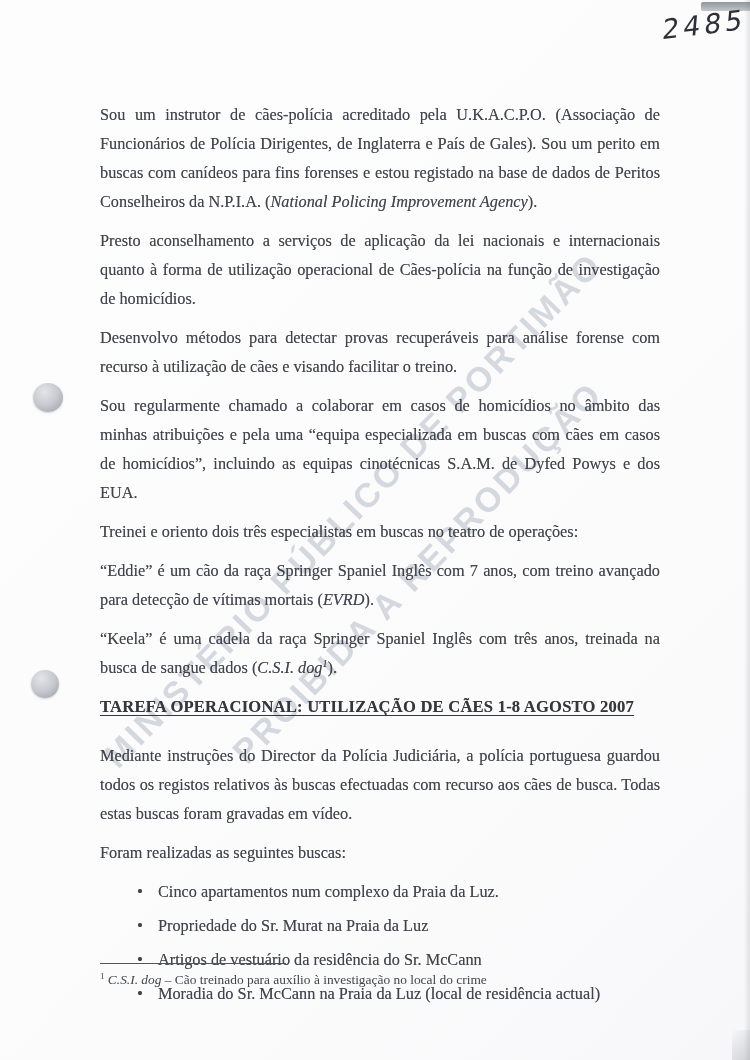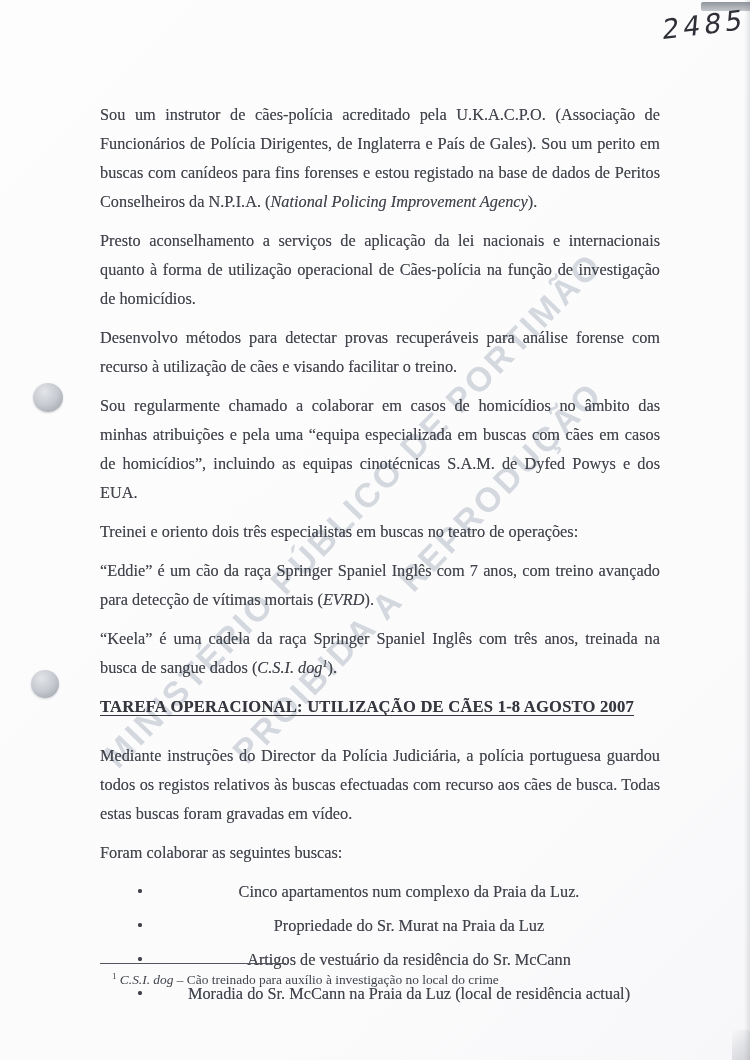--- a/index.html
+++ b/index.html
@@ -72,37 +72,37 @@
     margin:6px 0 20px 0;
     font-size:16.6px;line-height:29px;
     color:#35363e;
     font-weight:bold;
     text-decoration:underline;
     text-underline-offset:3px;
     letter-spacing:0.2px;
     white-space:nowrap;
   }
 
-  ul.bullets{margin:2px 0 0 0;padding:0;list-style:none;text-align:center;}
+  ul.bullets{margin:2px 0 0 0;padding:0;list-style:none;}
   ul.bullets li{
     position:relative;padding-left:58px;margin-bottom:5px;
     line-height:29px;
   }
   ul.bullets li::before{
     content:"•";
     position:absolute;left:37px;top:0;
     font-size:17px;color:#42444c;
   }
 
   .footnote{
     position:absolute;left:100px;top:963px;width:560px;
     color:#42444c;
   }
   .footnote-rule{width:186px;border-top:1.2px solid #54555c;}
-  .footnote p{margin:7px 0 0 12px;font-size:13.4px;line-height:18px;text-align:left;}
+  .footnote p{margin:7px 0 0 0;font-size:13.4px;line-height:18px;text-align:left;}
   .footnote sup{font-size:9px;}
 </style>
 </head>
 <body>
 
 <div class="page">
 
   <div class="scan-bar"></div>
 
   <div class="handwritten">2485</div>
@@ -128,21 +128,21 @@
     <p class="single"><span>Treinei e oriento dois três especialistas em buscas no teatro de operações:</span></p>
 
     <p><span>“Eddie” é um cão da raça Springer Spaniel Inglês com 7 anos, com treino avançado para detecção de vítimas mortais (</span><span class="it">EVRD</span><span>).</span></p>
 
     <p><span>“Keela” é uma cadela da raça Springer Spaniel Inglês com três anos, treinada na busca de sangue dados (</span><span class="it">C.S.I. dog</span><sup class="it">1</sup><span>).</span></p>
 
     <h2 class="heading">TAREFA OPERACIONAL: UTILIZAÇÃO DE CÃES 1-8 AGOSTO 2007</h2>
 
     <p><span>Mediante instruções do Director da Polícia Judiciária, a polícia portuguesa guardou todos os registos relativos às buscas efectuadas com recurso aos cães de busca. Todas estas buscas foram gravadas em vídeo.</span></p>
 
-    <p class="single"><span>Foram colaborar as seguintes buscas:</span></p>
+    <p class="single"><span>Foram realizadas as seguintes buscas:</span></p>
 
     <ul class="bullets">
       <li>Cinco apartamentos num complexo da Praia da Luz.</li>
       <li>Propriedade do Sr. Murat na Praia da Luz</li>
       <li>Artigos de vestuário da residência do Sr. McCann</li>
       <li>Moradia do Sr. McCann na Praia da Luz (local de residência actual)</li>
     </ul>
 
   </div>
 

